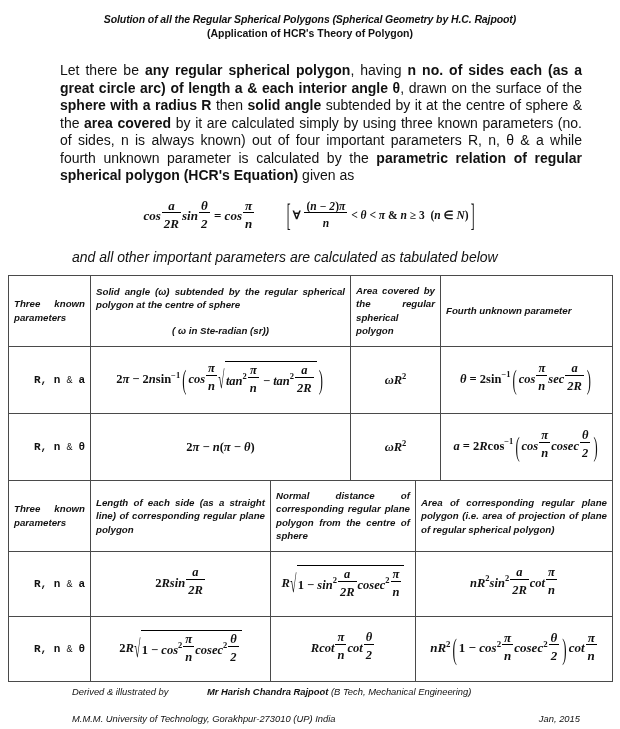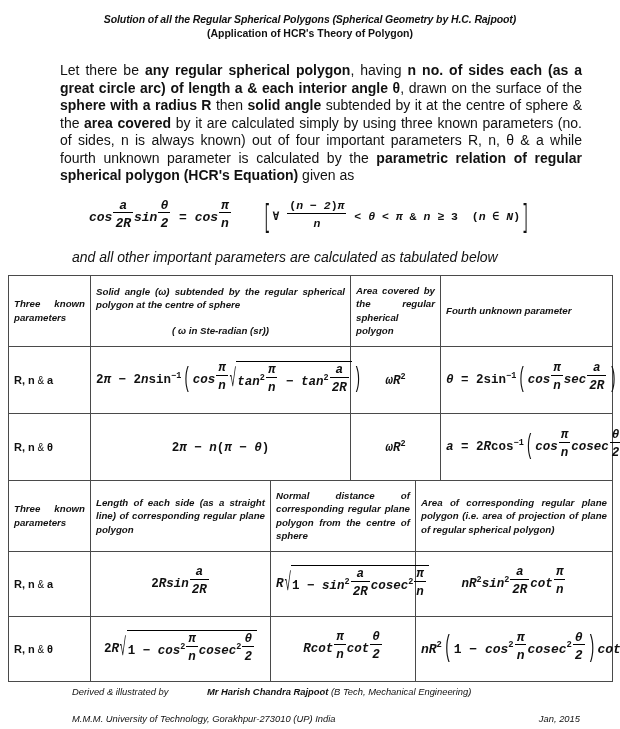--- a/index.html
+++ b/index.html
@@ -47,21 +47,21 @@
   .prose b { font-weight: bold; }
 
   .tab-note {
     margin: 14px 0 0 72px;
     font-style: italic;
     font-size: 14px;
   }
 
   
   .math {
-    font-family: Liberation Mono, monospace;
+    font-family: Liberation Serif, serif;
     font-weight: bold;
     font-style: italic;
     white-space: nowrap;
     display: inline-block;
     line-height: 1;
   }
   .math .up { font-style: normal; }
   .frac {
     display: inline-block;
     vertical-align: middle;
@@ -132,22 +132,22 @@
     line-height: 13.5px;
     text-align: justify;
     vertical-align: top;
   }
   .hdr-sub {
     text-align: center;
     margin-top: 12px;
     font-size: 9.7px;
   }
   .param-cell {
-    text-align: left;
-    font-family: Liberation Sans, sans-serif;
+    text-align: right;
+    font-family: Liberation Mono, monospace;
     font-weight: bold;
     font-size: 11px;
   }
   .param-cell .amp { font-style: normal; font-weight: 400; font-size: 10px; }
   .formula-cell { text-align: center; font-size: 12.5px; }
   .banner {
     font-style: italic;
     font-weight: bold;
     font-size: 10px;
     line-height: 15.5px;

